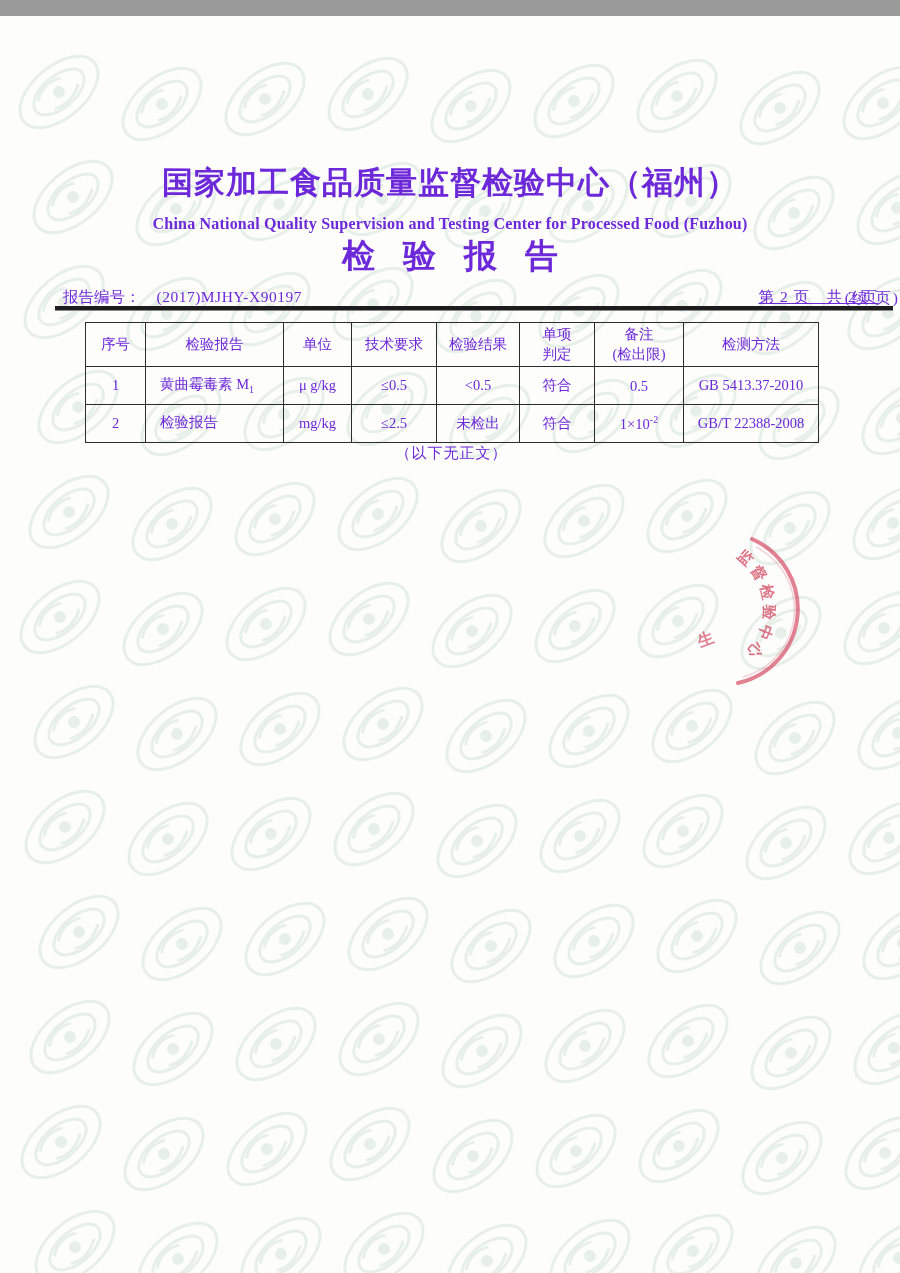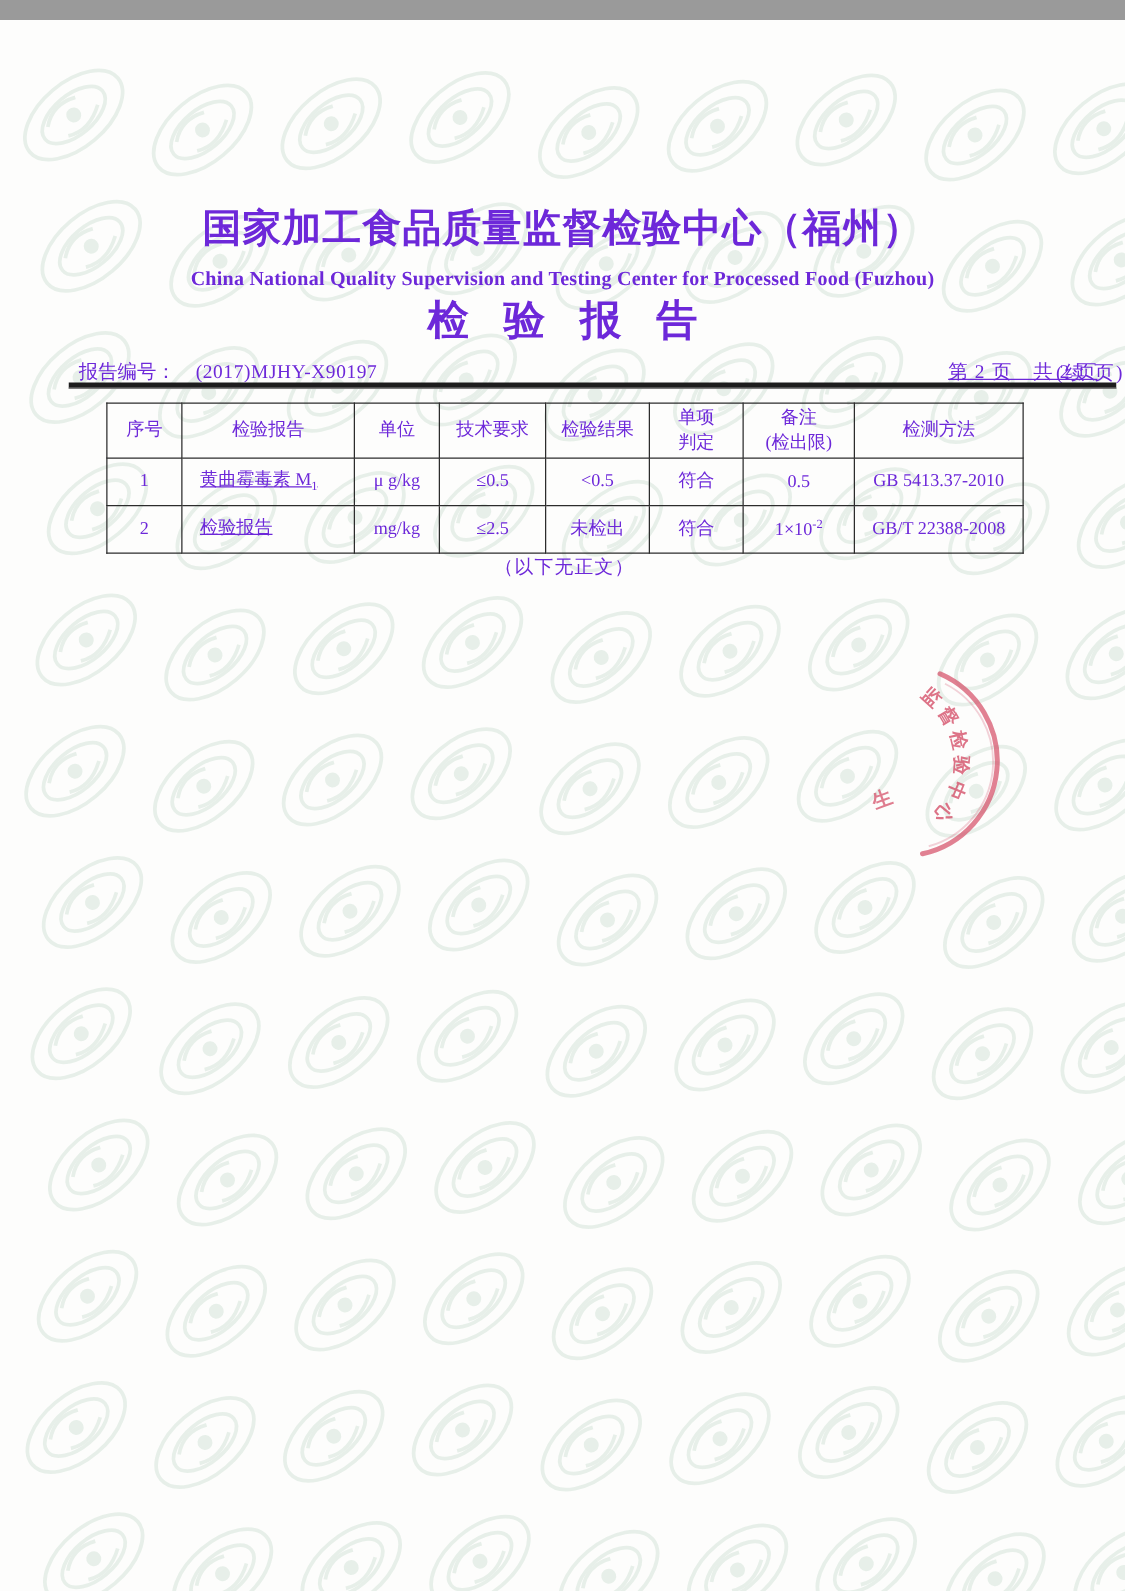--- a/index.html
+++ b/index.html
@@ -55,21 +55,21 @@
     width:733px;font-size:14.5px;
   }
   .result-table th,.result-table td{
     border:1.5px solid #2c2c2c;
     text-align:center;vertical-align:middle;
     padding:2px 4px;font-weight:normal;
     white-space:pre-line;line-height:1.35;
   }
   .result-table thead tr{height:44px;}
   .result-table tbody tr{height:38px;}
-  .result-table td.item-cell{text-align:left;padding-left:14px;text-decoration:underline;}
+  .result-table td.item-cell{text-align:left;padding-left:14px;}
   sub.small{font-size:10px;}
   sup.small{font-size:10px;}
   .body-note{
     position:absolute;top:428px;left:85px;width:733px;
     text-align:center;font-size:15px;letter-spacing:1px;
   }
   
   .stamp{
     position:absolute;left:668px;top:505px;width:150px;height:180px;
     filter:blur(.3px);pointer-events:none;

